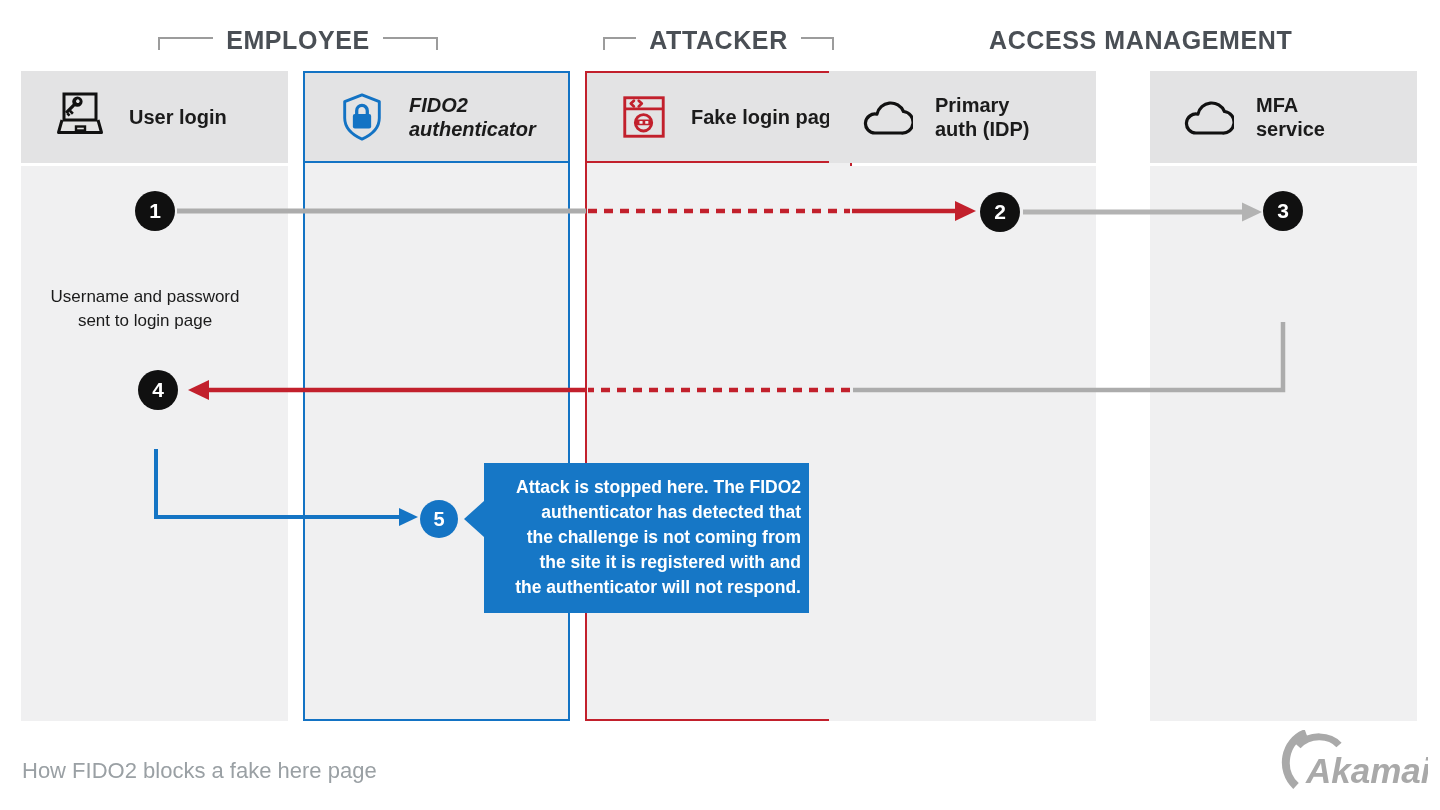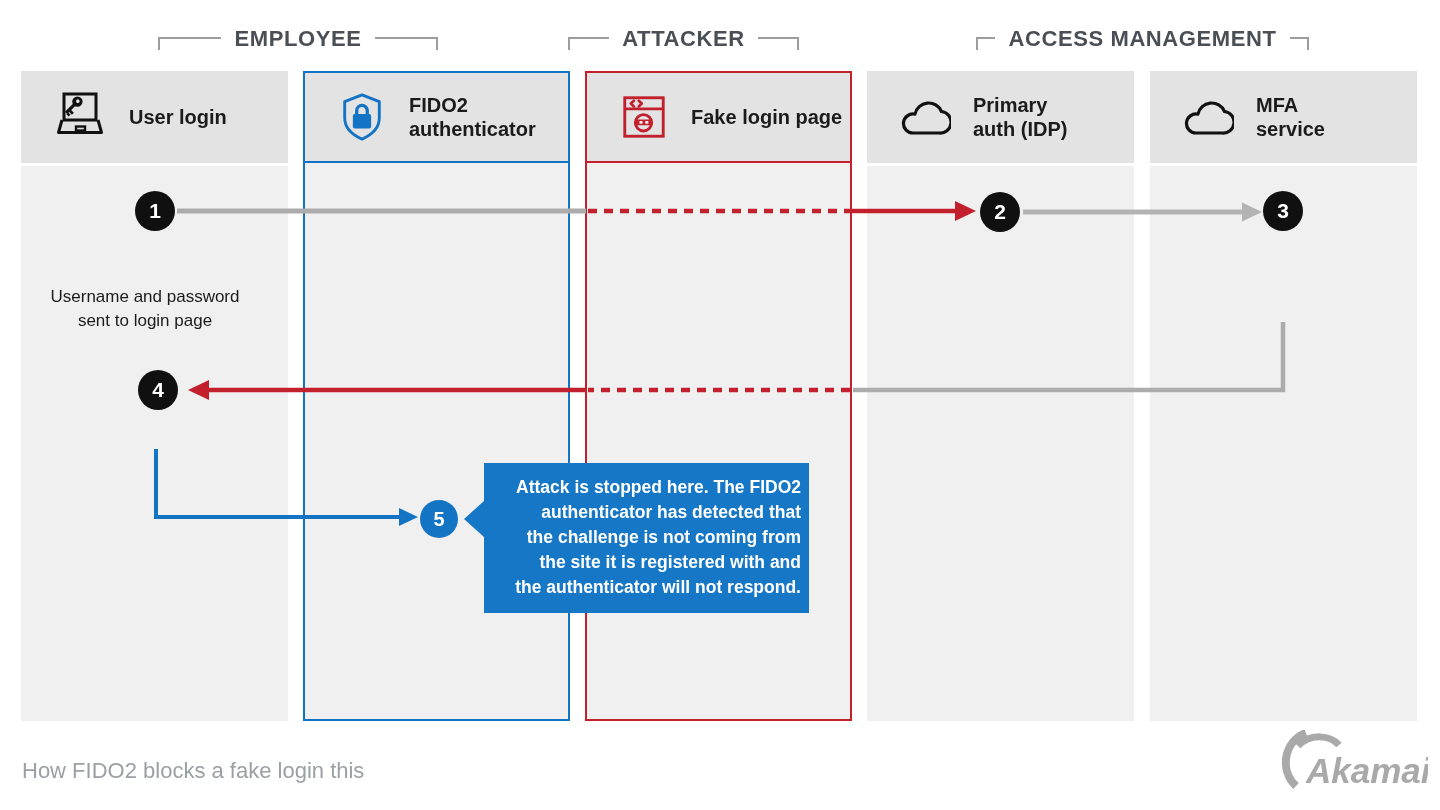--- a/index.html
+++ b/index.html
@@ -5,36 +5,36 @@
   html,body{margin:0;padding:0;background:#ffffff;}
   .canvas{
     position:relative;width:1440px;height:810px;background:#ffffff;overflow:hidden;
     font-family:"Liberation Sans", sans-serif;
   }
   
   .bracket{position:absolute;top:37px;height:14px;display:flex;align-items:flex-start;}
   .bracket .tick{width:2px;height:13px;background:#9c9c9c;}
   .bracket .bline{flex:1;height:2px;background:#9c9c9c;}
   .bracket .blabel{
-    margin:-11px 13px 0 13px;font-size:22px;font-weight:bold;color:#4a4f55;
+    margin:-11px 13px 0 13px;font-size:25px;font-weight:bold;color:#4a4f55;
     letter-spacing:.6px;white-space:nowrap;
   }
   .bracket-employee{left:158px;width:280px;}
-  .bracket-attacker{left:568px;width:231px;}
-  .bracket-access{left:976px;width:333px;}
+  .bracket-attacker{left:603px;width:231px;}
+  .bracket-access{left:976px;width:333px;flex-direction:column;}
   
   .lane{position:absolute;top:71px;width:267px;height:650px;box-sizing:border-box;}
   .lane-1{left:21px;}  .lane-2{left:303px;} .lane-3{left:585px;}
-  .lane-4{left:867px;border-radius:10px;} .lane-5{left:1150px;}
+  .lane-4{left:829px;border-radius:10px;} .lane-5{left:1150px;}
   .lane.plain .lane-header{height:92px;background:#e3e3e4;}
   .lane.plain .lane-body{height:555px;margin-top:3px;background:#f0f0f1;}
   .lane.outlined{border:2px solid;background:#f0f0f1;}
   .lane.outlined .lane-header{height:90px;background:#e3e3e4;border-bottom:2px solid;}
   .lane.blue{border-color:#1373c4;}
-  .lane.blue .lane-header{border-bottom-color:#1373c4;}
+  .lane.blue .lane-header{border-bottom-color:#1373c4;font-style:italic;}
   .lane.red{border-color:#c2202c;}
   .lane.red .lane-header{border-bottom-color:#c2202c;}
   .lane-header{display:flex;align-items:center;padding-left:32px;gap:22px;box-sizing:border-box;}
   .lane-label{font-size:20px;line-height:24px;font-weight:bold;color:#1b1b1b;white-space:pre-line;}
   .icon{flex:0 0 auto;display:flex;align-items:center;justify-content:center;}
   
   .badge{
     position:absolute;width:40px;height:40px;border-radius:50%;background:#101010;color:#ffffff;
     font-weight:bold;font-size:21px;display:flex;align-items:center;justify-content:center;z-index:6;
   }
@@ -202,21 +202,21 @@
 
   <div class="step-text step-text-1">Username and password
 sent to login page</div>
 
   <div class="callout">Attack is stopped here. The FIDO2
 authenticator has detected that
 the challenge is not coming from
 the site it is registered with and
 the authenticator will not respond.</div>
 
-  <div class="caption">How FIDO2 blocks a fake login this</div>
+  <div class="caption">How FIDO2 blocks a fake here page</div>
 
   <div class="logo">
     <svg width="160" height="62" viewBox="0 0 160 62">
       <path d="M38 3 C16 11 11 40 28 56" fill="none" stroke="#a9a9a9" stroke-width="8"></path>
       <path d="M30 16 C42 3 62 5 71 15" fill="none" stroke="#a9a9a9" stroke-width="7"></path>
       <text x="38" y="53" font-family="Liberation Sans, sans-serif" font-weight="bold" font-style="italic" font-size="35" fill="#a9a9a9">Akamai</text>
     </svg>
   </div>
 
 </div>

